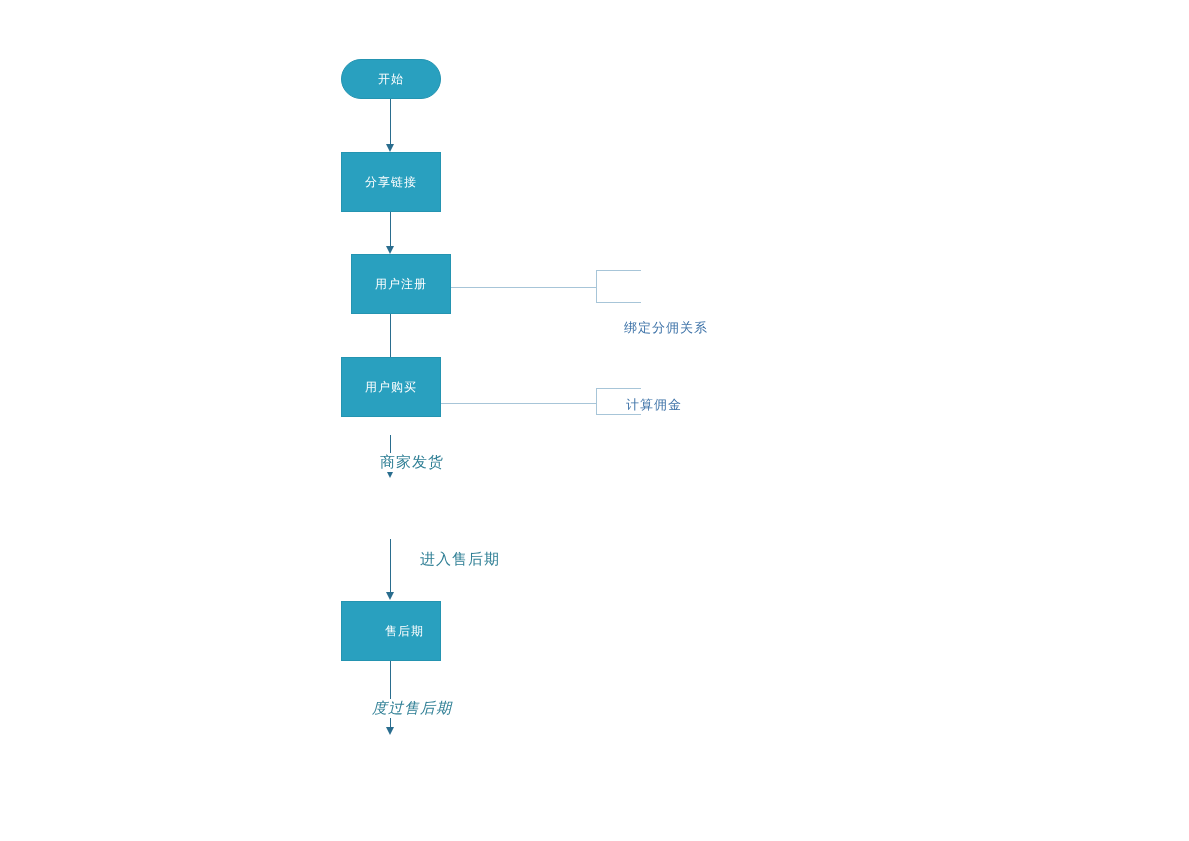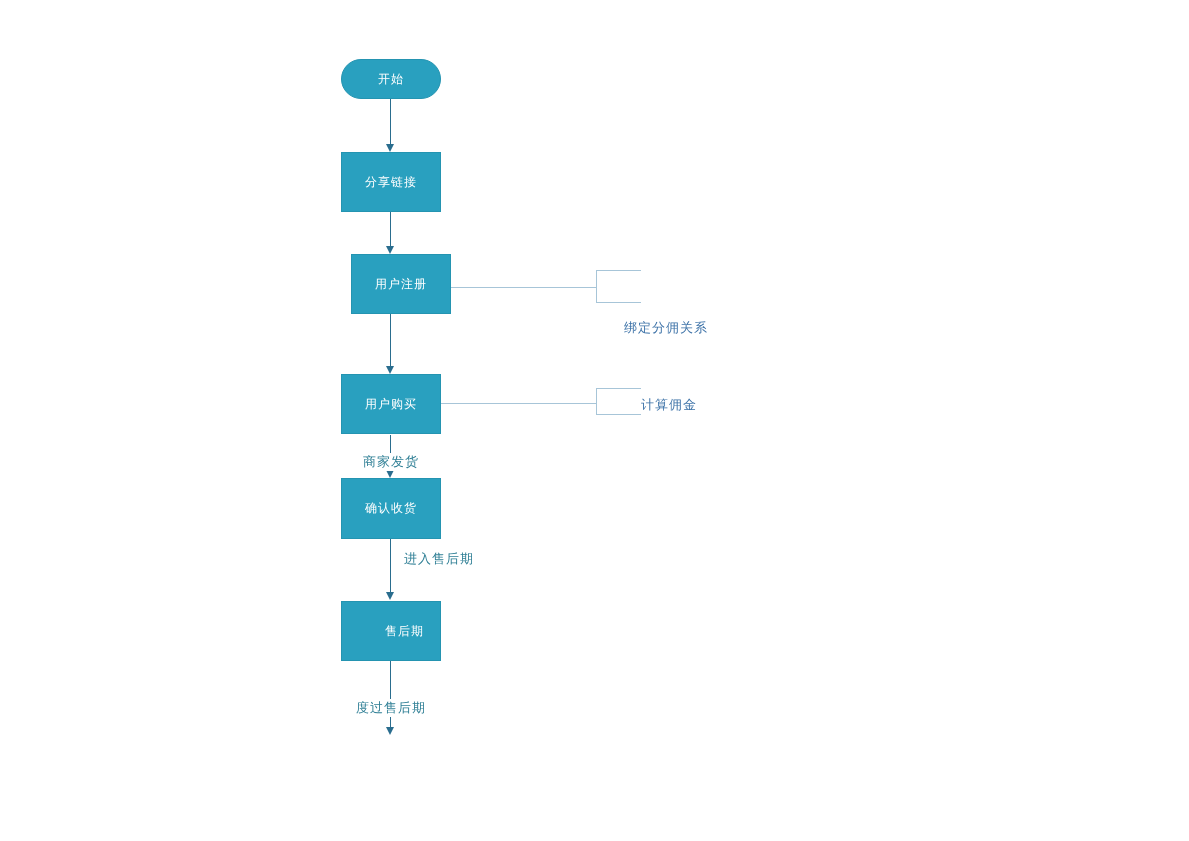--- a/index.html
+++ b/index.html
@@ -36,21 +36,21 @@
     color: var(--node-text);
     font-size: 12px;
     letter-spacing: 1px;
     cursor: default;
   }
   .node.terminal { height: 40px; border-radius: 20px; }
 
   .n-start          { left: 341px; top: 59px;  }
   .n-share-link     { left: 341px; top: 152px; }
   .n-user-register  { left: 351px; top: 254px; text-align: center; }
-  .n-user-purchase  { left: 341px; top: 374px; }
+  .n-user-purchase  { left: 341px; top: 357px; }
   .n-confirm        { left: 341px; top: 478px; height: 61px; }
   .n-aftersales     { left: 341px; top: 601px; padding-left: 27px; }
   .n-commission     { left: 341px; top: 735px; height: 42px; border-radius: 21px; }
 
   
   .vline {
     position: absolute;
     left: 390px;
     width: 1px;
     background: var(--flow-line);
@@ -73,32 +73,32 @@
   .a1 { top: 144px; }
   .a2 { top: 246px; }
   .a3 { top: 366px; }
   .a4 { top: 470px; }
   .a5 { top: 592px; }
   .a6 { top: 727px; }
 
   
   .edge-label {
     position: absolute;
-    left: 391px;
+    left: 412px;
     transform: translateX(-50%);
     background: var(--canvas-bg);
     padding: 0 4px;
-    font-size: 13px;
+    font-size: 15px;
     letter-spacing: 1px;
     color: var(--edge-label);
     white-space: nowrap;
   }
   .el1 { top: 453px; }
   .el2 { top: 550px; margin-left: 48px; }
-  .el3 { top: 699px; }
+  .el3 { top: 699px; font-style: italic; }
 
   
   .ann-conn {
     position: absolute;
     height: 1px;
     background: var(--ann-line);
   }
   .ac1 { left: 441px; top: 287px; width: 155px; }
   .ac2 { left: 441px; top: 403px; width: 155px; }
 
@@ -113,21 +113,21 @@
   .b2 { left: 596px; top: 388px; width: 45px; height: 27px; }
 
   .ann-text {
     position: absolute;
     font-size: 13px;
     letter-spacing: 1px;
     color: var(--ann-text);
     white-space: nowrap;
   }
   .at1 { left: 624px; top: 284px; margin-top: 35px; }
-  .at2 { left: 626px; top: 396px; margin-left: 15px; }
+  .at2 { left: 626px; top: 396px; }
 </style>
 </head>
 <body>
 
 <div class="canvas">
 
   <div class="vline v1"></div>
   <div class="vline v2"></div>
   <div class="vline v3"></div>
   <div class="vline v4"></div>
@@ -153,23 +153,20 @@
   </div>
   <div class="node n-share-link">
     <span>分享链接</span>
   </div>
   <div class="node n-user-register">
     <span>用户注册</span>
   </div>
   <div class="node n-user-purchase">
     <span>用户购买</span>
   </div>
-  <div class="node n-confirm">
-    <span>确认收货</span>
-  </div>
   <div class="node n-aftersales">
     <span>售后期</span>
   </div>
 
   <div class="edge-label el1">商家发货</div>
   <div class="edge-label el2">进入售后期</div>
   <div class="edge-label el3">度过售后期</div>
 
 </div>
 

